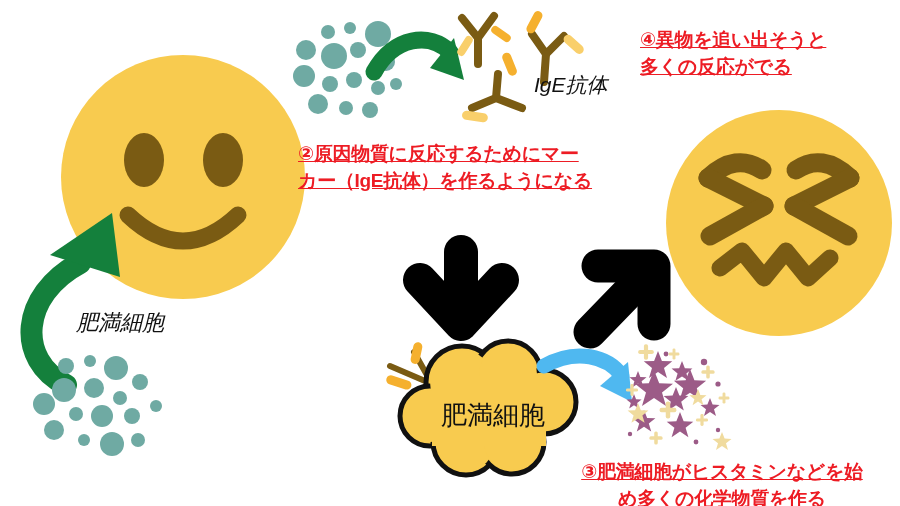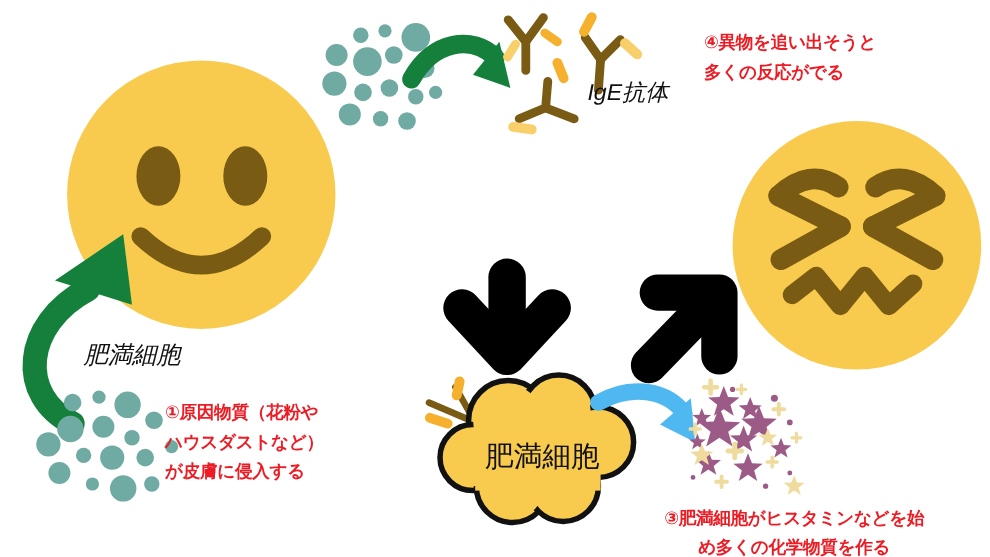--- a/index.html
+++ b/index.html
@@ -1,21 +1,21 @@
 <!DOCTYPE html>
 <html><head>
 <meta charset="utf-8">
 <style>
   html,body{margin:0;padding:0;background:#ffffff;}
   body{width:900px;height:506px;overflow:hidden;
        font-family:"Liberation Sans","DejaVu Sans",sans-serif;}
   #stage{position:relative;width:900px;height:506px;background:#fff;}
   .abs{position:absolute;}
-  .txt-red{color:#ED1C24;font-weight:bold;font-size:16px;line-height:27px;
-           white-space:pre-line;letter-spacing:-0.3px;}
+  .txt-red{color:#ED1C24;font-weight:bold;font-size:19px;line-height:27px;
+           white-space:pre-line;letter-spacing:-0.3px;text-decoration:underline;}
   .txt-black{color:#111;font-size:22px;line-height:26px;white-space:pre-line;font-style:italic;}
   .label-mast{color:#111;font-size:26px;font-weight:500;}
   svg{display:block;overflow:visible;}
 </style>
 </head>
 <body>
 
 <div id="stage">
 
   <div class="abs" style="left:58px;top:52px;">
@@ -52,23 +52,20 @@
         <circle cx="104" cy="64" r="8"></circle>
         <circle cx="26" cy="78" r="10"></circle>
         <circle cx="56" cy="88" r="6"></circle>
         <circle cx="84" cy="92" r="12"></circle>
         <circle cx="110" cy="88" r="7"></circle>
         <circle cx="128" cy="54" r="6"></circle>
       </g>
     </svg>
   </div>
 
-  <div class="abs txt-red" style="left:150px;top:362px;width:240px;text-align:left;">①原因物質（花粉や
-ハウスダストなど）
-が皮膚に侵入する</div>
 
   <div class="abs" style="left:292px;top:18px;">
     <svg width="115" height="105" viewBox="0 0 115 105" aria-hidden="true">
       <g fill="#6FAAA3">
         <circle cx="36" cy="14" r="7"></circle>
         <circle cx="58" cy="10" r="6"></circle>
         <circle cx="86" cy="16" r="13"></circle>
         <circle cx="14" cy="32" r="10"></circle>
         <circle cx="42" cy="38" r="13"></circle>
         <circle cx="66" cy="32" r="8"></circle>
@@ -112,20 +109,22 @@
         <path d="M24 100 L48 90 L50 66"></path>
           <path d="M48 90 L74 100"></path>
       </g>
       <rect x="50" y="52" width="24" height="9" rx="4.5" fill="#F5B02E" transform="rotate(68 62 56)"></rect>
       <rect x="14" y="104" width="26" height="9" rx="4.5" fill="#F9CF6B" transform="rotate(8 27 108)"></rect>
     </svg>
   </div>
 
   <div class="abs txt-black" style="left:534px;top:72px;font-size:21px;">IgE抗体</div>
 
+  <div class="abs txt-red" style="left:298px;top:140px;width:340px;text-align:left;">②原因物質に反応するためにマー
+カー（IgE抗体）を作るようになる</div>
 
   <div class="abs txt-red" style="left:640px;top:26px;width:250px;text-align:left;">④異物を追い出そうと
 多くの反応がでる</div>
 
   <div class="abs" style="left:664px;top:108px;">
     <svg width="230" height="230" viewBox="0 0 230 230" aria-hidden="true">
       <circle cx="115" cy="115" r="113" fill="#F8CB4F"></circle>
       <g stroke="#7A5B13" stroke-width="19" fill="none" stroke-linecap="round">
         <path d="M44 70 Q 72 44, 98 62"></path>
         <path d="M44 70 L100 98"></path>

